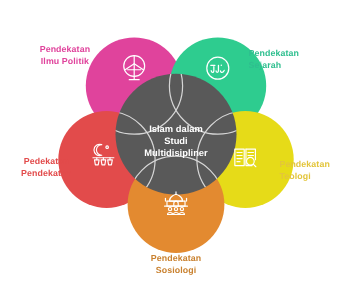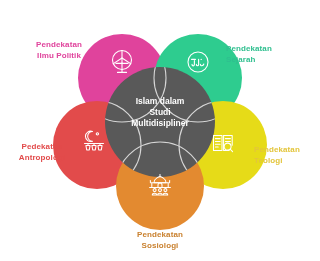--- a/index.html
+++ b/index.html
@@ -28,21 +28,21 @@
     white-space:pre-line;
     margin-top:16px;
   }
   #label-politik{ left:18px;  top:24px;  width:82px; text-align:center; color:#E0439C; }
   #label-sejarah{ left:226px; top:28px;  width:84px; text-align:left;   color:#2FBF8F; }
   #label-antropologi{ left:6px;top:126px;width:72px; text-align:center; color:#E24B4B; }
   #label-teologi{ left:254px; top:129px; width:66px; text-align:left;   color:#E3C53B; }
   #label-sosiologi{ left:117px;top:214px;width:86px; text-align:center; color:#C9812F; }
   .center-text{
     position:absolute;
-    left:112px; top:96px;
+    left:112px; top:112px;
     width:96px;
     text-align:center;
     color:#ffffff;
     font-size:8.5px;
     font-weight:bold;
     line-height:1.3;
     white-space:pre-line;
     pointer-events:none;
   }
 </style>
@@ -141,19 +141,19 @@
 
   <div class="center-text">Islam dalam
 Studi
 Multidisipliner</div>
 
   <div class="lbl" id="label-politik">Pendekatan
 Ilmu Politik</div>
   <div class="lbl" id="label-sejarah">Pendekatan
 Sejarah</div>
   <div class="lbl" id="label-antropologi">Pedekatan
-Antropologi</div>
+Pendekatan</div>
   <div class="lbl" id="label-teologi">Pendekatan
 Teologi</div>
   <div class="lbl" id="label-sosiologi">Pendekatan
 Sosiologi</div>
 
 </div>
 
 </body></html>

